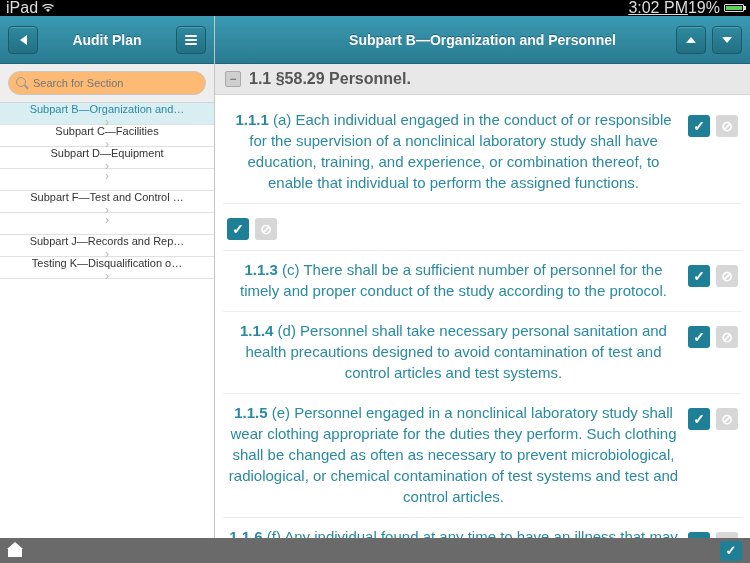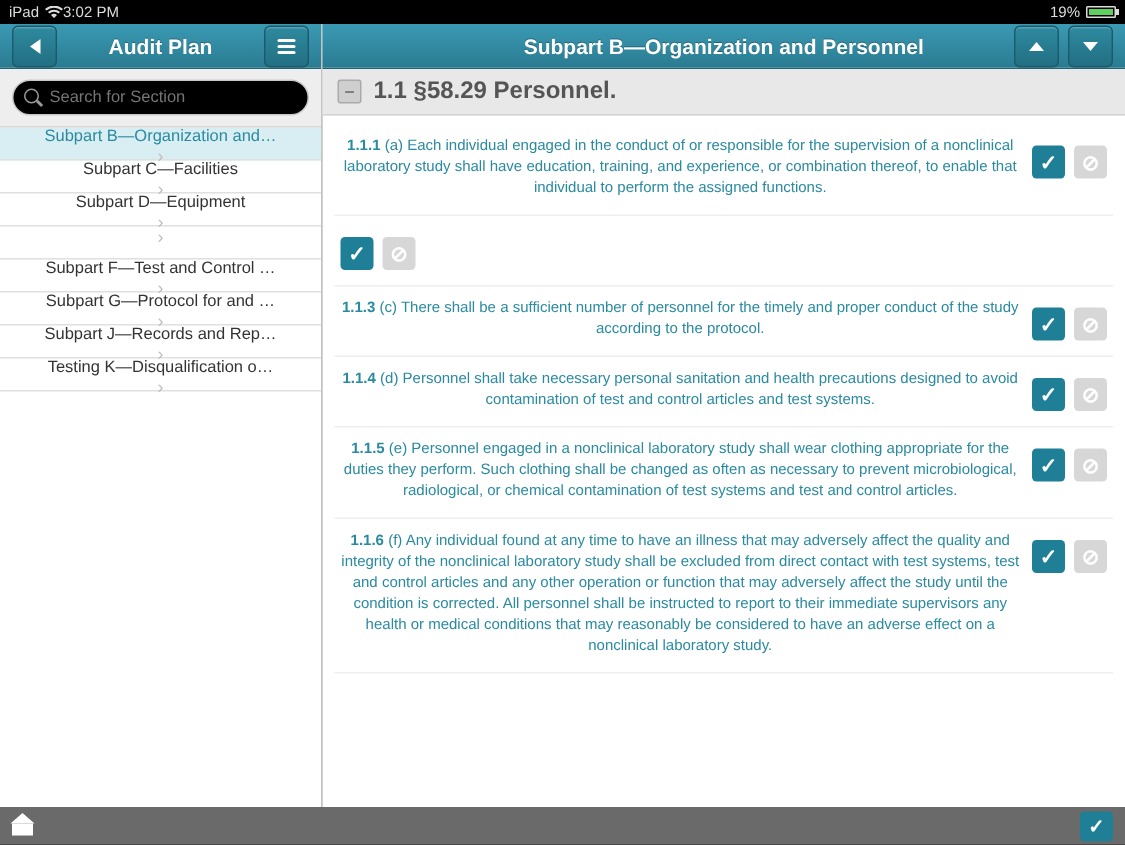--- a/index.html
+++ b/index.html
@@ -1,59 +1,59 @@
 <!DOCTYPE html>
 <html><head>
 <meta charset="utf-8">
 <style>
 * { box-sizing: border-box; margin: 0; padding: 0; font-family: -apple-system, Helvetica, Arial, sans-serif; }
 html, body { width: 750px; height: 563px; overflow: hidden; background: #000; }
 
-.statusbar { height: 16px; background: #000; color: #ddd; font-size: 10px; display: flex; align-items: center; padding: 0 6px; }
+.statusbar { height: 16px; background: #000; color: #ddd; font-size: 16px; display: flex; align-items: center; padding: 0 6px; }
 .sb-left { flex: 0 0 auto; display: flex; align-items: center; gap: 4px; }
-.sb-center { flex: 1; text-align: left; }
+.sb-center { flex: 1; text-align: right; text-decoration: underline; }
 .sb-right { flex: 0 0 auto; display: flex; align-items: center; gap: 4px; }
 .battery-box { width: 20px; height: 8px; border: 1px solid #ddd; border-radius: 1px; position: relative; }
 .battery-box::after { content:""; position:absolute; right:-3px; top:1px; width:2px; height:4px; background:#ddd; }
 .battery-fill { position:absolute; left:1px; top:1px; bottom:1px; right:1px; background:#5dd05d; }
 
 .app-body { display: flex; height: 522px; }
 .sidebar { width: 215px; display: flex; flex-direction: column; background: #f7f7f7; border-right: 1px solid #c4c4c4; }
 .main { flex: 1; display: flex; flex-direction: column; background: #fff; text-align: center; }
-.topbar { height: 30px; background: linear-gradient(#3a9ab3, #2a7b91); display: flex; align-items: center; padding: 0 8px; color: #fff; font-weight: 600; font-size: 14px; text-shadow: 0 -1px 0 rgba(0,0,0,.3); border-bottom: 1px solid #1e6579; }
+.topbar { height: 48px; background: linear-gradient(#3a9ab3, #2a7b91); display: flex; align-items: center; padding: 0 8px; color: #fff; font-weight: 600; font-size: 14px; text-shadow: 0 -1px 0 rgba(0,0,0,.3); border-bottom: 1px solid #1e6579; }
 .sidebar .topbar { justify-content: flex-start; }
 .main .topbar { justify-content: center; position: relative; }
 .sq-btn { width: 30px; height: 28px; border-radius: 4px; background: linear-gradient(#2e8aa0,#226f82); border: 1px solid #1b5a6a; box-shadow: inset 0 1px rgba(255,255,255,.2); display: flex; align-items: center; justify-content: center; flex: 0 0 auto; }
 .sidebar .topbar .title { flex: 1; text-align: center; }
 .arrow-left { width: 0; height: 0; border-top: 5px solid transparent; border-bottom: 5px solid transparent; border-right: 7px solid #fff; }
 .arrow-up { width: 0; height: 0; border-left: 5px solid transparent; border-right: 5px solid transparent; border-bottom: 6px solid #fff; }
 .arrow-down { width: 0; height: 0; border-left: 5px solid transparent; border-right: 5px solid transparent; border-top: 6px solid #fff; }
 .bars { display: flex; flex-direction: column; gap: 2px; }
 .bars span { display:block; width: 12px; height: 2px; background:#fff; border-radius:1px; }
 
 .search-wrap { padding: 7px 8px; background: #eeeeee; border-bottom: 1px solid #d6d6d6; }
-.search-input { width: 100%; height: 24px; border-radius: 12px; border: 1px solid #c8c8c8; background: #000000; padding: 0 10px 0 24px; font-size: 11px; color: #666; }
+.search-input { width: 100%; height: 24px; border-radius: 12px; border: 1px solid #c8c8c8; background: #fdba74; padding: 0 10px 0 24px; font-size: 11px; color: #666; }
 .search-wrap { position: relative; }
 .search-icon { position: absolute; left: 16px; top: 13px; width: 10px; height: 10px; border: 1.5px solid #999; border-radius: 50%; }
 .search-icon::after { content:""; position:absolute; width:5px; height:1.5px; background:#999; transform:rotate(45deg); right:-4px; bottom:-1px; }
 
 .section-list { flex:1; overflow-y:auto; background:#fff; }
 .section-item { height: 22px; display: flex; align-items: center; justify-content: space-between; padding: 0 10px 0 10px; border-bottom: 1px solid #e0e0e0; font-size: 11px; color: #333; cursor: pointer; flex-direction: column; }
 .section-item.selected { background: #d9eef3; color: #2a8aa0; }
 .chev { color: #bbb; font-size: 12px; }
 
 .main-topbar-btns { position: absolute; right: 8px; display: flex; gap: 6px; }
 
 .section-header { background: #e8e8e8; border-bottom: 1px solid #d3d3d3; padding: 6px 10px; display: flex; align-items: center; gap: 8px; }
 .collapse-btn { width: 16px; height: 16px; background: #cfcfcf; border: 1px solid #aaa; border-radius: 2px; display:flex; align-items:center; justify-content:center; font-size: 12px; line-height:1; color:#555; }
 .section-header .sh-title { font-size: 16px; font-weight: bold; color: #555; }
 
 .items { flex: 1; overflow-y: auto; padding: 6px 8px; }
 .item-row { display: flex; align-items: flex-start; gap: 8px; padding: 8px 4px 10px 4px; border-bottom: 1px solid #eee; }
-.item-text { flex: 1; font-size: 10px; line-height: 1.4; color: #2a8aa0; }
+.item-text { flex: 1; font-size: 15px; line-height: 1.4; color: #2a8aa0; }
 .item-text .num { font-weight: bold; }
 .item-actions { display: flex; gap: 6px; align-items: center; padding-top: 6px; }
 .check-btn { width: 22px; height: 22px; background: #1f7f96; border-radius: 3px; display:flex; align-items:center; justify-content:center; }
 .check-btn::after { content:"✓"; color:#fff; font-size:14px; font-weight:bold; }
 .na-btn { width: 22px; height: 22px; background: #d7d7d7; border-radius: 3px; display:flex; align-items:center; justify-content:center; color:#fff; font-size:14px; font-weight:bold; }
 .na-btn::after { content:"⊘"; color:#fff; }
 
 .footer { height: 25px; background: #6a6a6a; display: flex; align-items: center; justify-content: space-between; padding: 0 8px; }
 .home-icon { width: 14px; height: 12px; position: relative; }
 .home-icon::before { content:""; position:absolute; left:0; top:4px; width:14px; height:8px; background:#fff; }
@@ -114,21 +114,20 @@
           <span class="chev">›</span>
         </div>
         <div class="section-item">
           <span class="chev">›</span>
         </div>
         <div class="section-item">
           <span>Subpart F—Test and Control …</span>
           <span class="chev">›</span>
         </div>
         <div class="section-item">
-          <span>Subpart G—Protocol for and …</span>
           <span class="chev">›</span>
         </div>
         <div class="section-item">
           <span>Subpart J—Records and Rep…</span>
           <span class="chev">›</span>
         </div>
         <div class="section-item">
           <span>Testing K—Disqualification o…</span>
           <span class="chev">›</span>
         </div>

